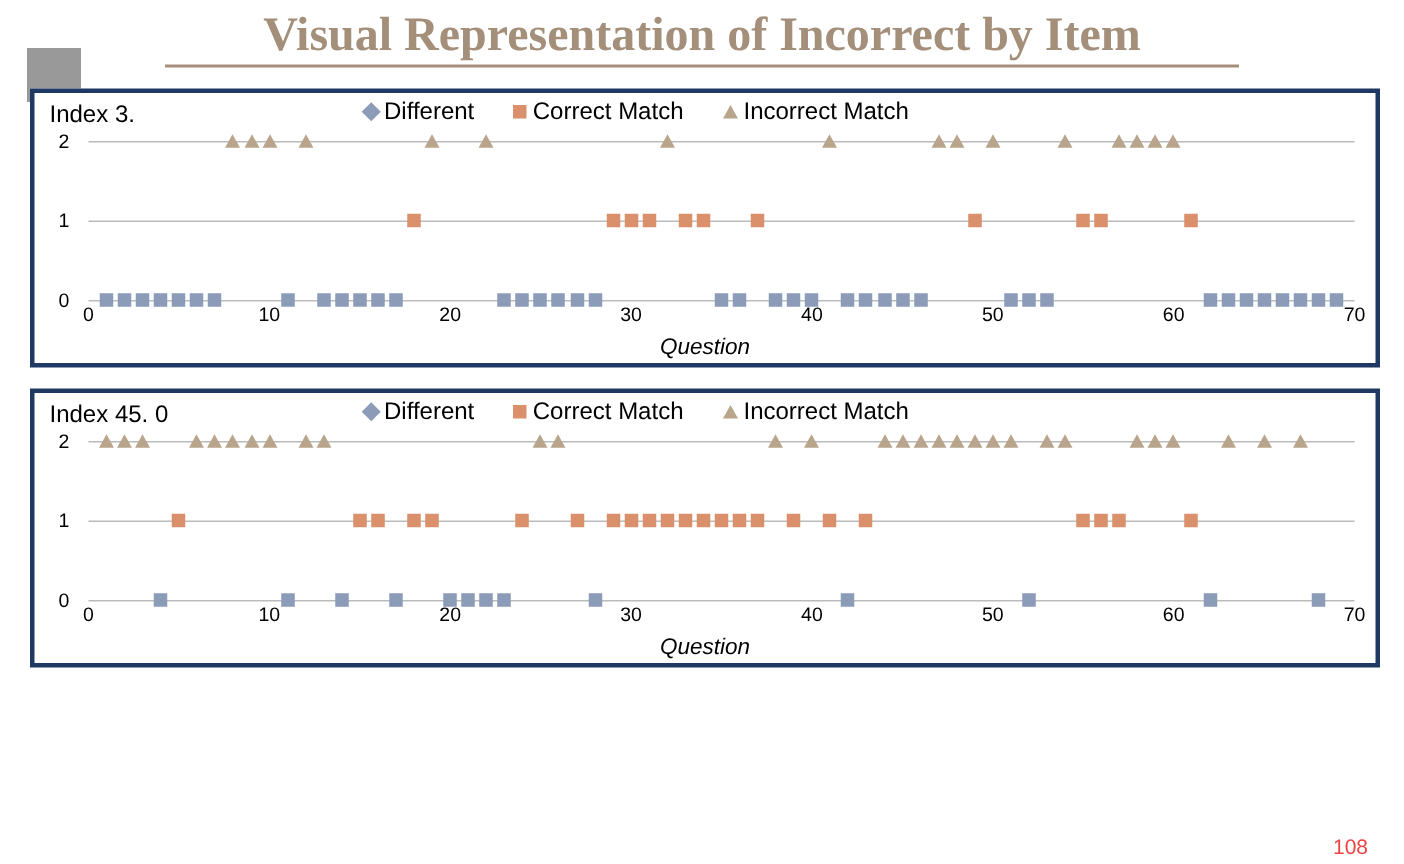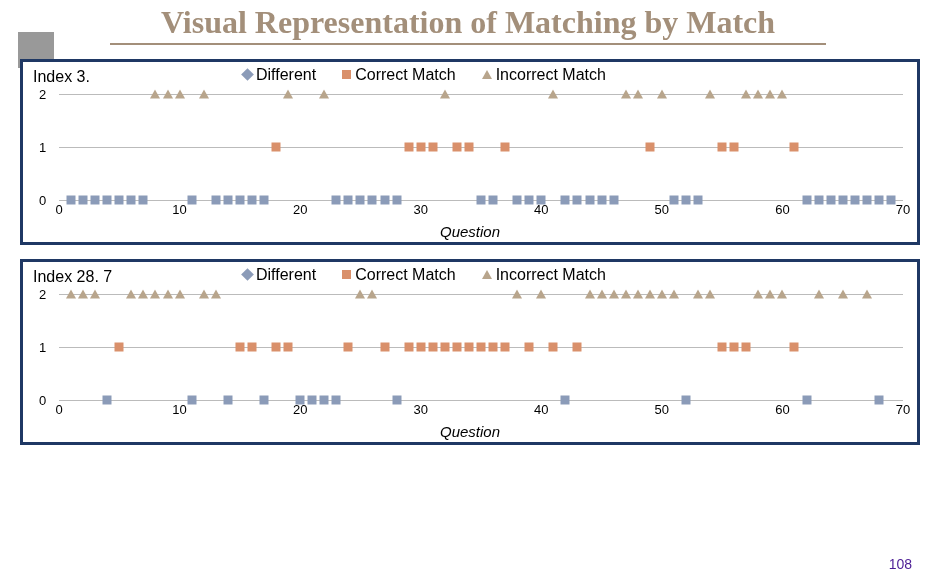--- a/index.html
+++ b/index.html
@@ -74,28 +74,28 @@
     transform:translateX(-50%);
     font-size:15px;
     font-style:italic;
   }
   .marker{position:absolute;transform:translate(-50%,-50%);}
   .page-num{
     position:absolute;
     right:24px;
     bottom:4px;
     font-size:14px;
-    color:#4c1d95;
+    color:#ef4444;
   }
 </style>
 </head>
 <body>
 
 <div class="corner-block"></div>
-<div class="title">Visual Representation of Matching by Match</div>
+<div class="title">Visual Representation of Incorrect by Item</div>
 
 <div id="charts-container">
     <div class="chart-box">
       <div class="index-label">Index 3.</div>
       <div class="legend">
         <span class="item">
           <span class="diamond"></span>
           <span>Different</span>
         </span>
         <span class="item">
@@ -188,21 +188,21 @@
         <div class="xtick" style="left: 28.5714%;">20</div>
         <div class="xtick" style="left: 42.8571%;">30</div>
         <div class="xtick" style="left: 57.1429%;">40</div>
         <div class="xtick" style="left: 71.4286%;">50</div>
         <div class="xtick" style="left: 85.7143%;">60</div>
         <div class="xtick" style="left: 100%;">70</div>
       </div>
       <div class="xlabel">Question</div>
     </div>
     <div class="chart-box">
-      <div class="index-label">Index 28. 7</div>
+      <div class="index-label">Index 45. 0</div>
       <div class="legend">
         <span class="item">
           <span class="diamond"></span>
           <span>Different</span>
         </span>
         <span class="item">
           <span class="square"></span>
           <span>Correct Match</span>
         </span>
         <span class="item">

